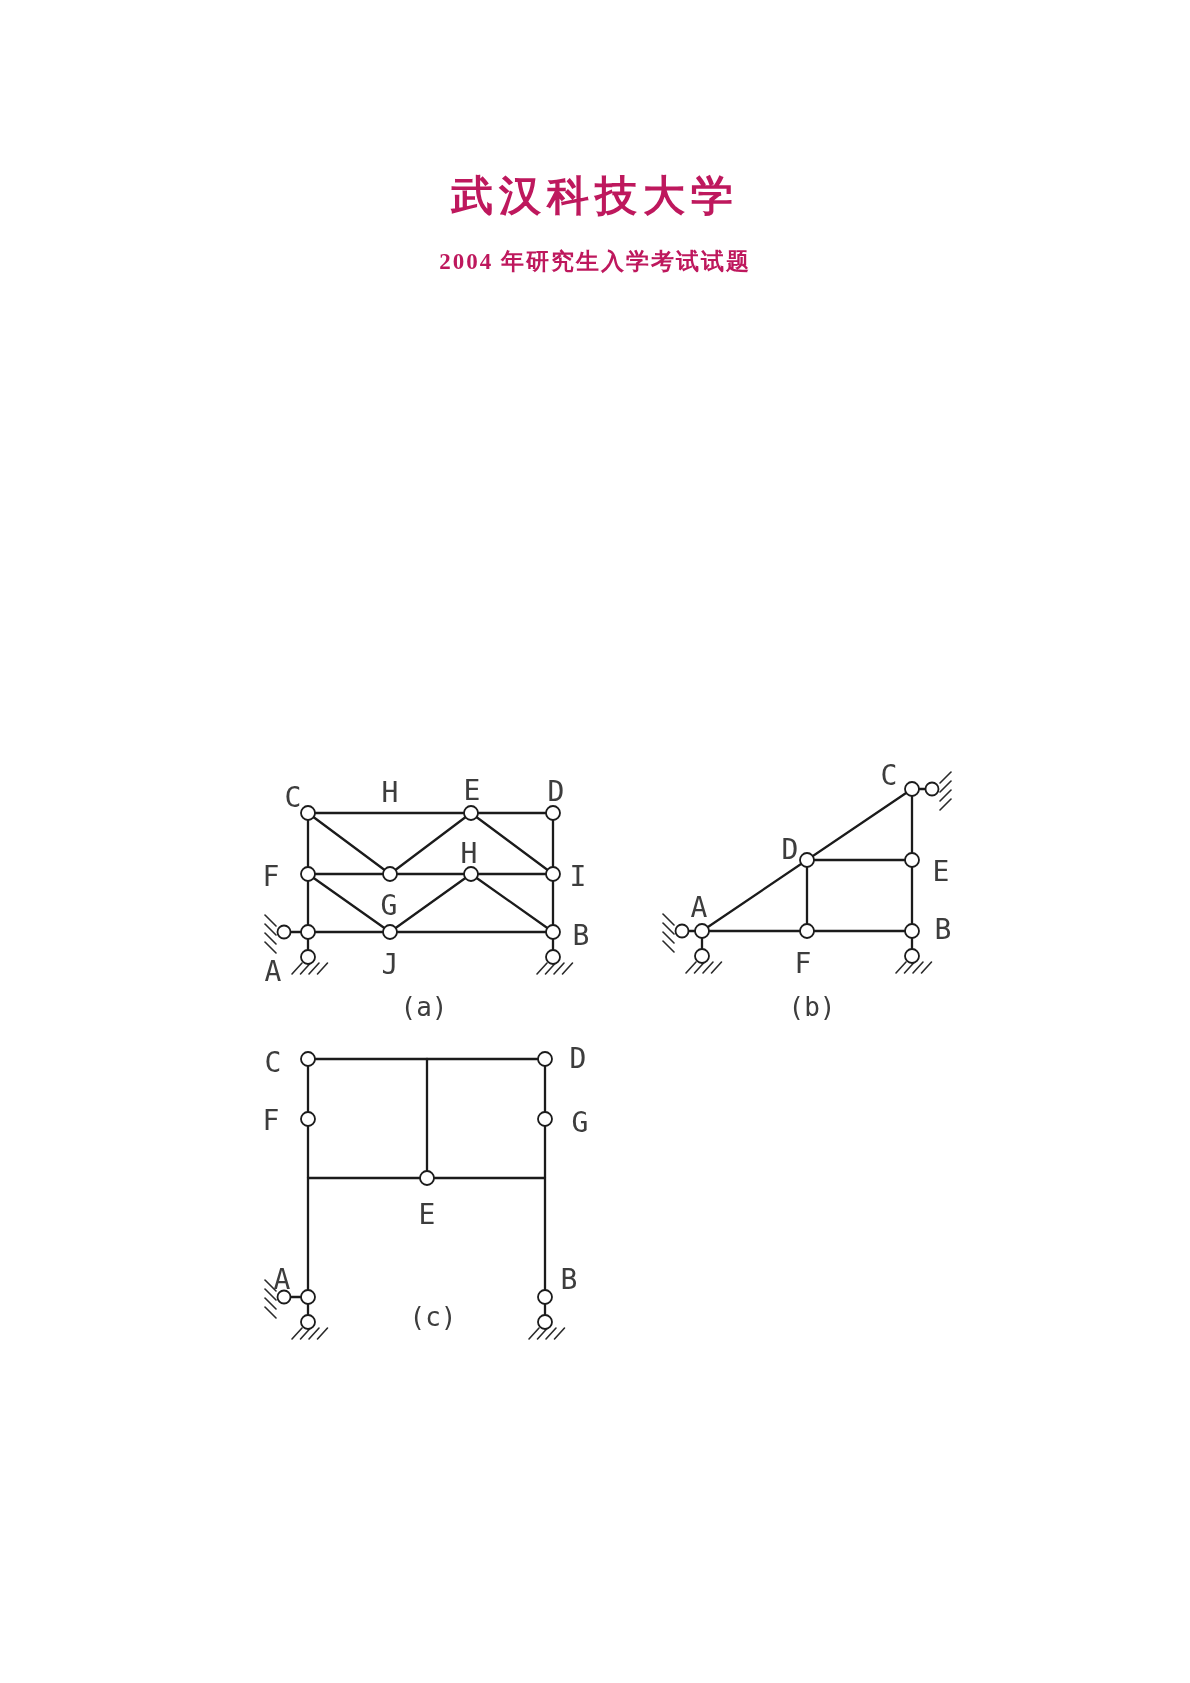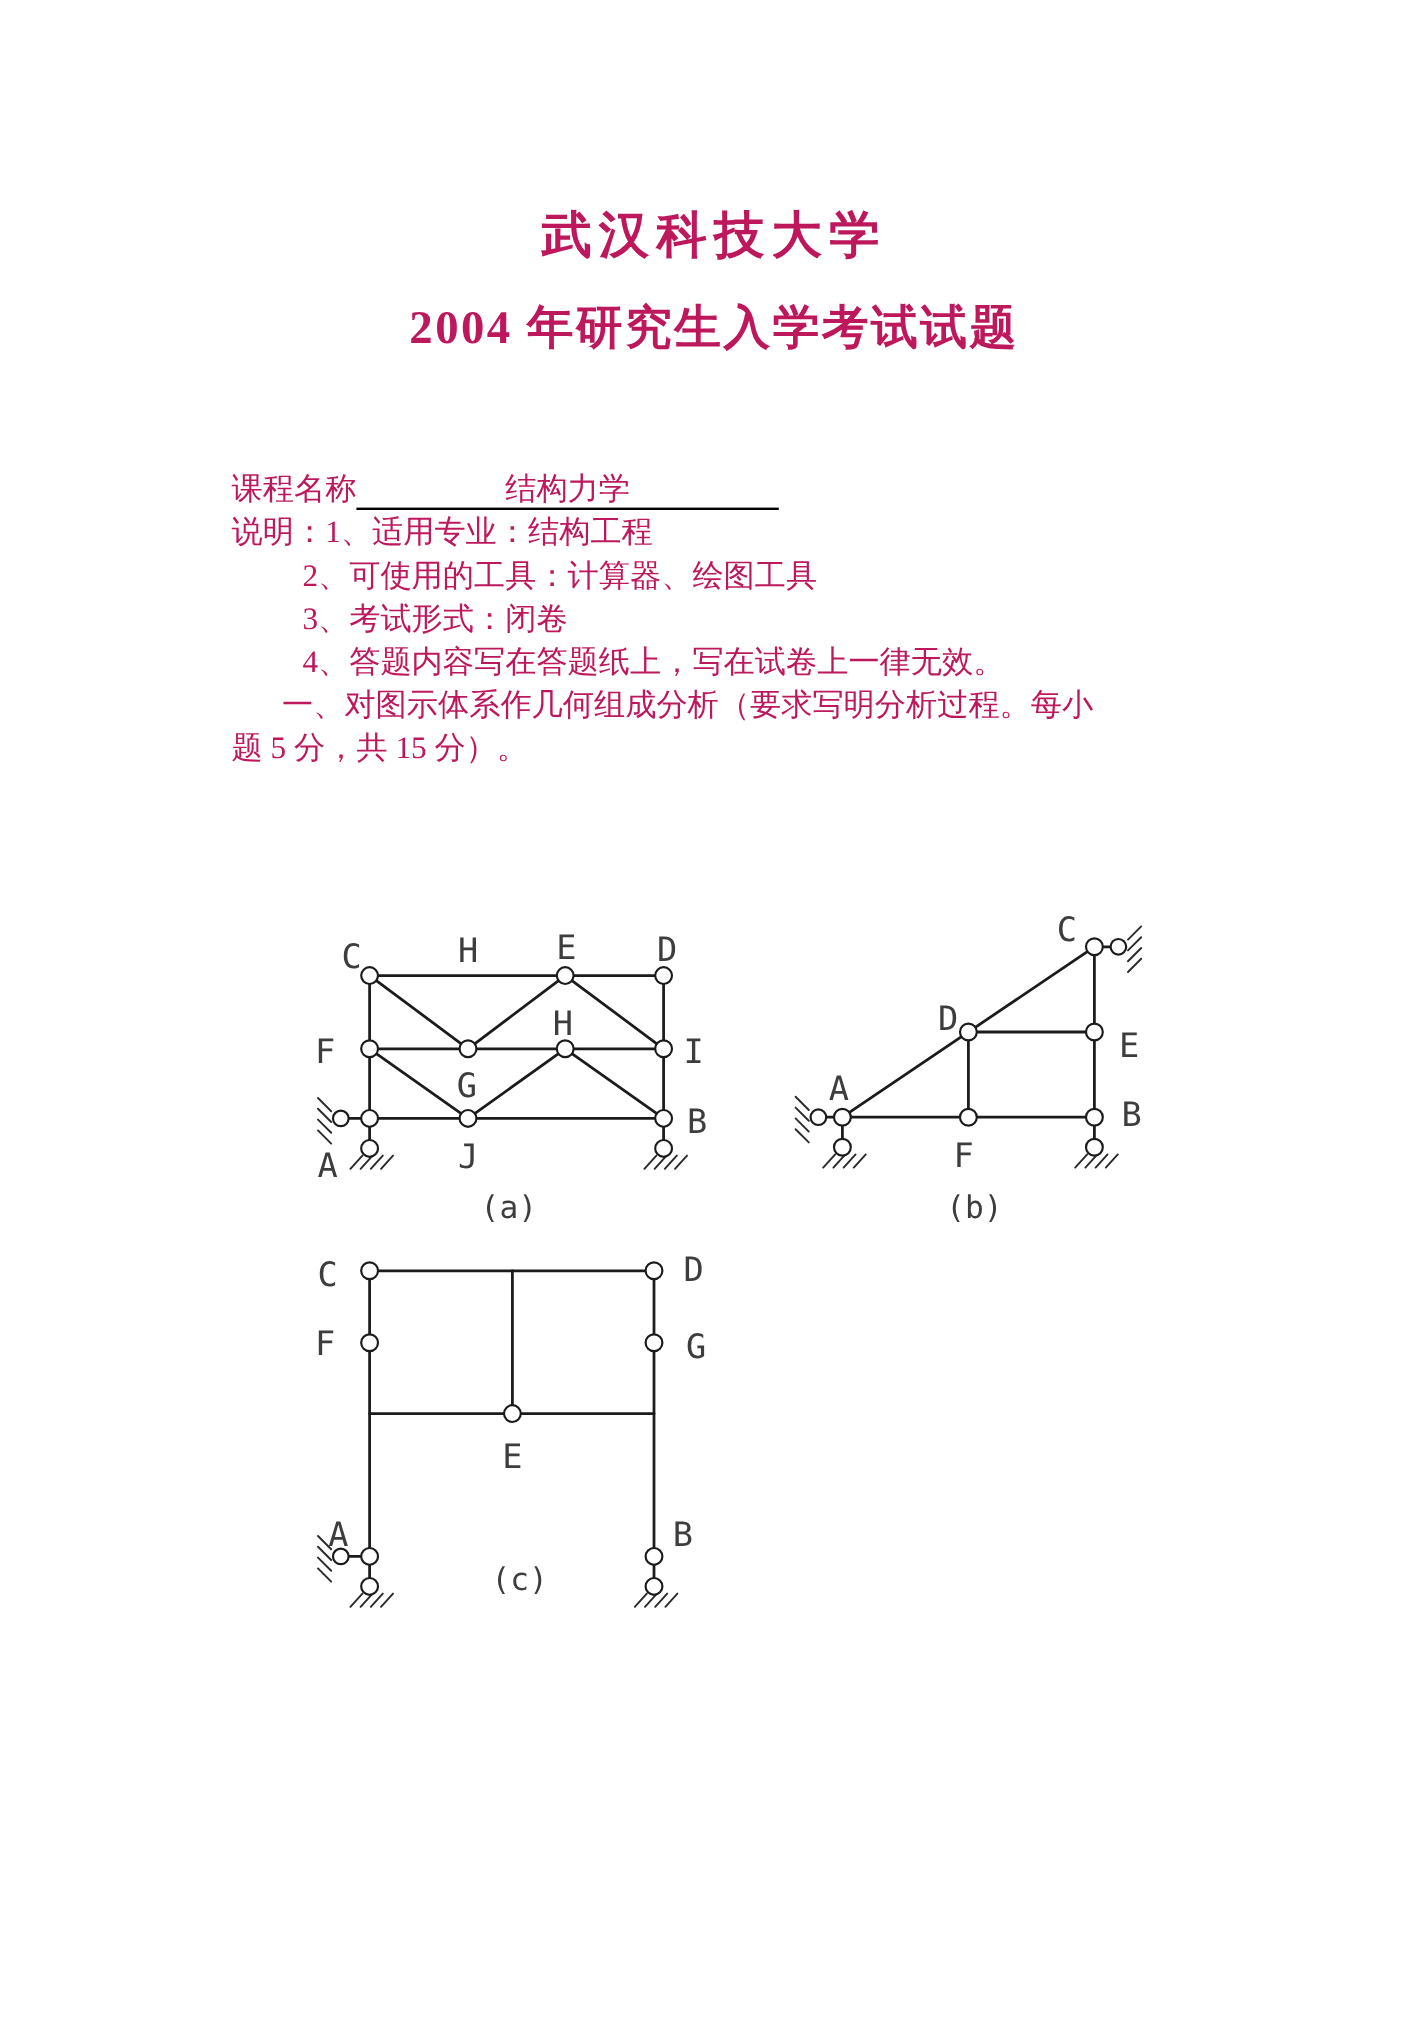--- a/index.html
+++ b/index.html
@@ -1,21 +1,21 @@
 <!DOCTYPE html>
 <html><head>
 <meta charset="utf-8">
 <style>
   html,body{margin:0;padding:0;background:#888;}
   #page{position:relative;width:1190px;height:1683px;background:#ffffff;margin:0 auto;overflow:hidden;
         font-family:"Liberation Serif", serif;color:#be185d;}
   .uni-title{position:absolute;top:168px;left:0;width:100%;text-align:center;
              font-size:42px;font-weight:bold;letter-spacing:6px;}
   .exam-title{position:absolute;top:246px;left:0;width:100%;text-align:center;
-              font-size:39px;font-weight:bold;letter-spacing:2px;}
+              font-size:23px;font-weight:bold;letter-spacing:2px;}
   .bodytext{position:absolute;left:193px;top:390px;width:860px;font-size:26px;line-height:36px;}
   .note-line{white-space:pre;}
   .ind0{padding-left:0;}
   .ind1{padding-left:59px;}
   .ind2{padding-left:42px;}
   .course-underline{display:inline-block;width:352px;border-bottom:2px solid #000;
                     text-align:center;line-height:30px;}
   svg{position:absolute;left:0;top:0;}
   .member{stroke:#1b1b1b;stroke-width:2.3;stroke-linecap:round;}
   .hatch{stroke:#2a2a2a;stroke-width:1.6;stroke-linecap:round;}
@@ -26,29 +26,20 @@
            text-anchor:middle;dominant-baseline:central;}
 </style>
 </head>
 <body>
 
 <div id="page">
 
   <div class="uni-title">武汉科技大学</div>
   <div class="exam-title">2004 年研究生入学考试试题</div>
 
-  <div class="bodytext">
-    <div class="note-line ind0"><span>课程名称</span><span class="course-underline">结构力学</span></div>
-    <div class="note-line ind0">说明：1、适用专业：结构工程</div>
-    <div class="note-line ind1">2、可使用的工具：计算器、绘图工具</div>
-    <div class="note-line ind1">3、考试形式：闭卷</div>
-    <div class="note-line ind1">4、答题内容写在答题纸上，写在试卷上一律无效。</div>
-    <div class="note-line ind2">一、对图示体系作几何组成分析（要求写明分析过程。每小</div>
-    <div class="note-line ind0">题 5 分，共 15 分）。</div>
-  </div>
 
   <svg width="1190" height="1683" viewBox="0 0 1190 1683">
       <g>
         <line x1="308" y1="813" x2="553" y2="813" class="member"></line>
         <line x1="308" y1="874" x2="553" y2="874" class="member"></line>
         <line x1="308" y1="932" x2="553" y2="932" class="member"></line>
         <line x1="308" y1="813" x2="308" y2="932" class="member"></line>
         <line x1="553" y1="813" x2="553" y2="932" class="member"></line>
         <line x1="308" y1="813" x2="390" y2="874" class="member"></line>
         <line x1="390" y1="874" x2="471" y2="813" class="member"></line>

